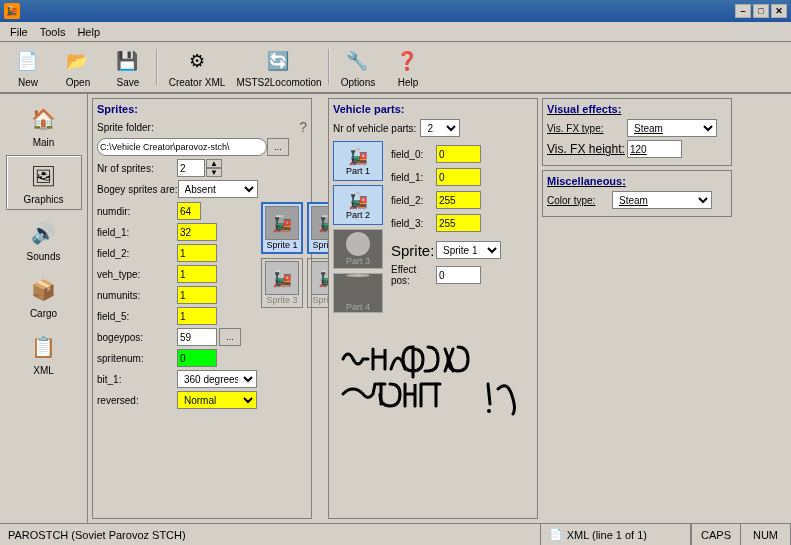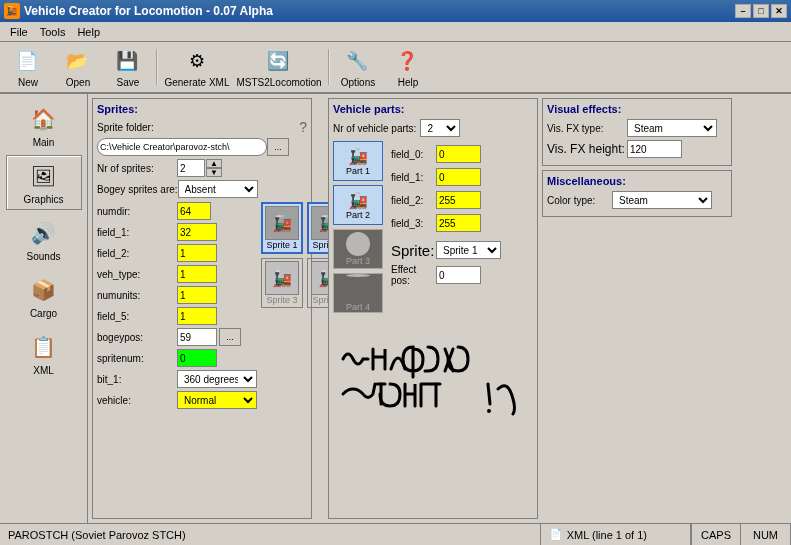--- a/index.html
+++ b/index.html
@@ -229,21 +229,20 @@
       align-items: center;
       justify-content: center;
       font-size: 9px;
     }
   </style>
 </head>
 <body>
 
 <div class="title-bar">
   <span class="title-bar-icon">🚂</span>
-  <span>Vehicle Creator for Locomotion - 0.07 Alpha</span>
   <div class="title-bar-controls">
     <div class="title-btn">–</div>
     <div class="title-btn">□</div>
     <div class="title-btn close">✕</div>
   </div>
 </div>
 
 <div class="menu-bar">
   <span class="menu-item">File</span>
   <span class="menu-item">Tools</span>
@@ -259,21 +258,21 @@
     <div class="toolbar-icon">📂</div>
     <span>Open</span>
   </div>
   <div class="toolbar-btn">
     <div class="toolbar-icon">💾</div>
     <span>Save</span>
   </div>
   <div class="toolbar-divider"></div>
   <div class="toolbar-btn" style="width:70px;">
     <div class="toolbar-icon">⚙</div>
-    <span>Generate XML</span>
+    <span>Creator XML</span>
   </div>
   <div class="toolbar-btn" style="width:90px;">
     <div class="toolbar-icon">🔄</div>
     <span>MSTS2Locomotion</span>
   </div>
   <div class="toolbar-divider"></div>
   <div class="toolbar-btn">
     <div class="toolbar-icon">🔧</div>
     <span>Options</span>
   </div>
@@ -335,21 +334,21 @@
         <span class="form-label" style="font-size:10px;">Bogey sprites are:</span>
         <select style="width:80px; height:18px; font-size:10px;">
           <option>Absent</option>
         </select>
       </div>
 
       <div style="display:flex; margin-top:4px;">
         <div style="flex:1;">
           <div class="form-row">
             <span class="form-label">numdir:</span>
-            <input type="text" class="field-input-yellow" style="width: 34px;" value="64">
+            <input type="text" class="field-input-yellow" style="width: 24px;" value="64">
           </div>
           <div class="form-row">
             <span class="form-label">field_1:</span>
             <input type="text" class="field-input-yellow" style="width: 40px;" value="32">
           </div>
           <div class="form-row">
             <span class="form-label">field_2:</span>
             <input type="text" class="field-input-yellow" style="width: 40px;" value="1">
           </div>
           <div class="form-row">
@@ -373,21 +372,21 @@
             <span class="form-label">spritenum:</span>
             <input type="text" class="field-input-green" style="width: 40px;" value="0">
           </div>
           <div class="form-row">
             <span class="form-label">bit_1:</span>
             <select style="width:80px; height:18px; font-size:10px;">
               <option>360 degrees</option>
             </select>
           </div>
           <div class="form-row">
-            <span class="form-label">vehicle:</span>
+            <span class="form-label">reversed:</span>
             <select style="width:80px; height:18px; font-size:10px; background:#ffff00;">
               <option>Normal</option>
             </select>
           </div>
         </div>
 
         <div style="display:grid; grid-template-columns:1fr 1fr; gap:4px; margin-left:4px; align-content:start;">
           <div style="display:flex; flex-direction:column; align-items:center; border:2px solid #316ac5; background:#c5d8f7; padding:2px; cursor:pointer;">
             <div style="width:34px; height:34px; border:1px solid #808080; background:#a0a0a0; display:flex; align-items:center; justify-content:center; font-size:16px;">🚂</div>
             <span style="font-size:9px;">Sprite 1</span>
@@ -489,21 +488,21 @@
           <path d="M103,65 L103,87" stroke="#000" stroke-width="3" fill="none" stroke-linecap="round"></path>
           <path d="M99,65 L107,65" stroke="#000" stroke-width="3" fill="none" stroke-linecap="round"></path>
 
           <path d="M155,65 L157,85" stroke="#000" stroke-width="3" fill="none" stroke-linecap="round"></path>
           <circle cx="156" cy="92" r="2" fill="#000"></circle>
           <path d="M165,70 Q175,60 180,80 Q183,90 180,95" stroke="#000" stroke-width="3" fill="none" stroke-linecap="round"></path>
         </svg>
       </div>
     </div>
 
-    <div style="display:flex; flex-direction:column; gap:4px;">
+    <div style="display:flex; flex-direction:column; gap:4px;text-decoration:underline;">
 
       <div class="panel" style="width:190px;">
         <div class="panel-title" style="color:#000080;">Visual effects:</div>
 
         <div class="form-row">
           <span style="width:80px; font-size:10px;">Vis. FX type:</span>
           <select style="width:90px; height:18px; font-size:10px;">
             <option>Steam</option>
           </select>
         </div>

